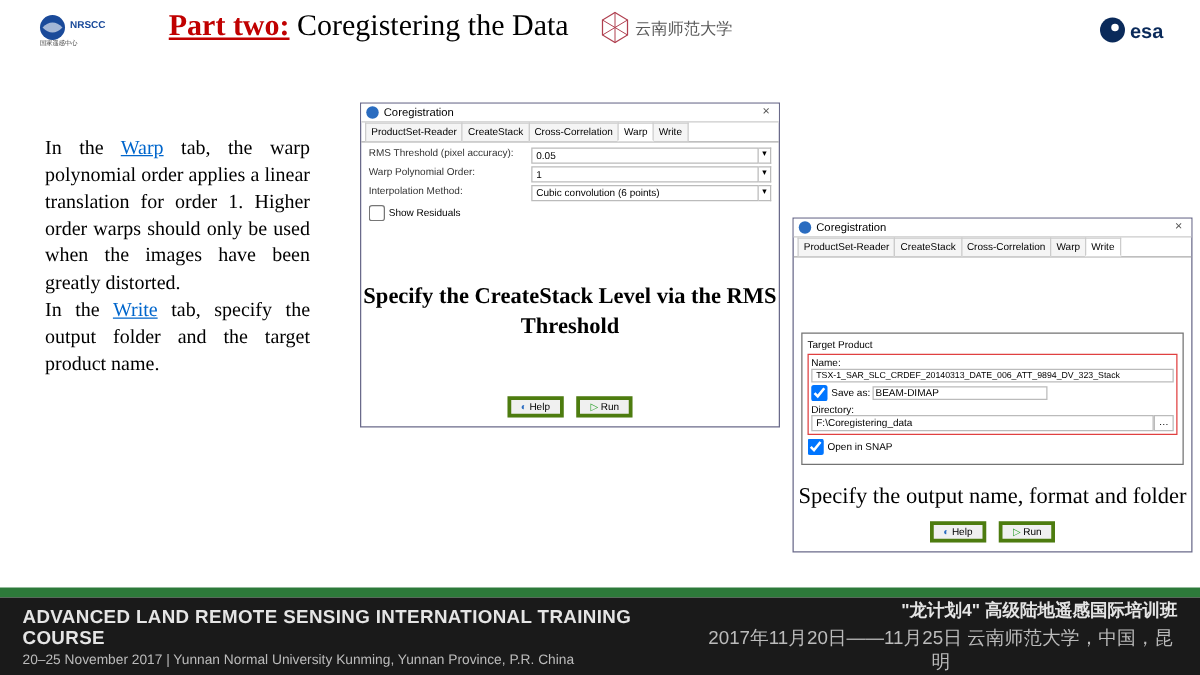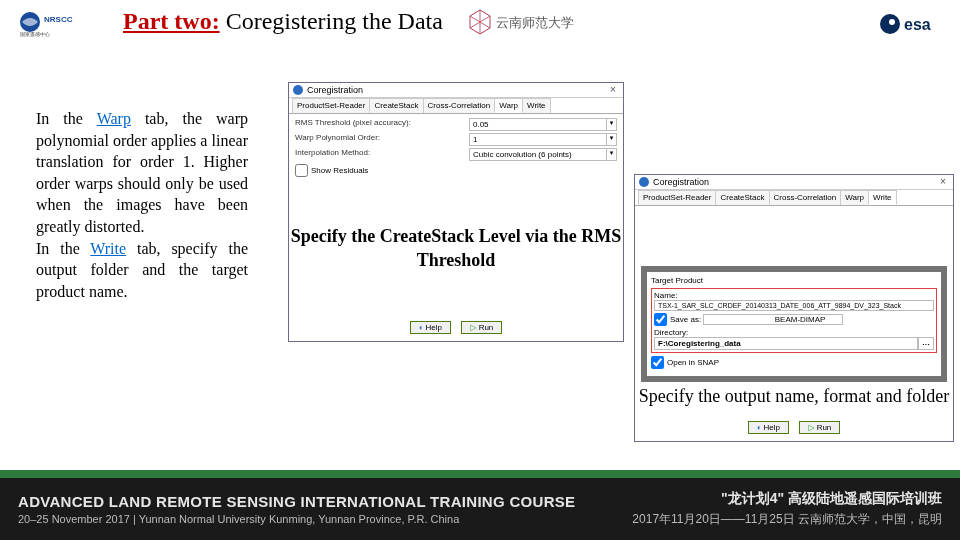--- a/index.html
+++ b/index.html
@@ -1,17 +1,17 @@
 <!DOCTYPE html>
 <html><head>
 <meta charset="utf-8">
 <style>
   * { margin: 0; padding: 0; box-sizing: border-box; }
   body { width: 960px; height: 540px; font-family: Arial, sans-serif; background: #fff; position: relative; overflow: hidden; }
-  .header { position: absolute; top: 8px; left: 0; right: 0; height: 40px; }
+  .header { position: absolute; top: 8px; left: 12px; right: 0; height: 40px; }
   .logo-nrscc { position: absolute; left: 18px; top: 2px; width: 80px; height: 28px; }
   .logo-nrscc svg { width: 100%; height: 100%; }
   .part-title { position: absolute; left: 123px; top: 0; font-size: 24px; font-family: 'Times New Roman', serif; }
   .part-red { color: #c00000; font-weight: bold; text-decoration: underline; }
   .part-black { color: #000; }
   .logo-ynnu { position: absolute; left: 468px; top: 0; width: 24px; height: 28px; }
   .logo-ynnu svg { width: 100%; height: 100%; }
   .ynnu-text { position: absolute; left: 496px; top: 6px; font-size: 13px; color: #5a5a5a; font-family: 'KaiTi', serif; }
   .logo-esa { position: absolute; right: 18px; top: 0; width: 64px; height: 32px; }
   .logo-esa svg { width: 100%; height: 100%; }
@@ -22,43 +22,43 @@
   .dlg { position: absolute; background: #fff; border: 1px solid #6a6a8a; font-size: 9px; }
   .dlg-title { background: #fff; border-bottom: 1px solid #ccc; padding: 2px 4px; display: flex; align-items: center; gap: 4px; }
   .dlg-title .ico { width: 10px; height: 10px; background: #2a6cc0; border-radius: 50%; display: inline-block; }
   .dlg-close { position: absolute; right: 4px; top: 2px; width: 12px; height: 12px; text-align: center; line-height: 10px; font-size: 10px; color: #555; }
   .dlg-tabs { display: flex; border-bottom: 1px solid #aaa; font-size: 8px; padding: 0 3px; }
   .dlg-tabs span { padding: 2px 4px; border: 1px solid #ccc; border-bottom: none; margin-right: -1px; background: #f5f5f5; }
   .dlg-tabs span.active { background: #fff; border-bottom: 1px solid #fff; position: relative; z-index: 1; }
   .dlg-body { padding: 4px 6px; }
   .fld { display: flex; margin-bottom: 2px; }
   .fld label { width: 130px; font-size: 8px; color: #333; }
-  .fld .val { border: 1px solid #bbb; flex: 1; padding: 1px 3px; font-size: 8px; background: #fff; margin-left: 44px; }
+  .fld .val { border: 1px solid #bbb; flex: 1; padding: 1px 3px; font-size: 8px; background: #fff; }
   .fld .dd { width: 10px; border: 1px solid #bbb; border-left: none; text-align: center; font-size: 7px; }
   .chk { margin: 3px 0; font-size: 8px; }
   .chk input { vertical-align: middle; margin-right: 3px; }
   .btns { text-align: center; padding: 3px; }
-  .btns button { font-size: 8px; padding: 1px 8px; margin: 0 4px; border: 1px solid #4d7c0f; background: #f0f0f0; }
+  .btns button { font-size: 8px; padding: 1px 8px; margin: 0 4px; border: 3px solid #4d7c0f; background: #f0f0f0; }
   .btns button .bicon { color: #2a6cc0; margin-right: 2px; }
   .btns button .picon { color: #2aa02a; margin-right: 2px; }
   .red-box { border: 1.5px solid #e04040; padding: 2px; }
 
   .dlg1 { left: 288px; top: 82px; width: 336px; height: 260px; }
   .dlg2 { left: 634px; top: 174px; width: 320px; height: 268px; }
 
   .annot1 { position: absolute; left: 288px; top: 224px; width: 336px; text-align: center; font-family: 'Times New Roman', serif; font-size: 18px; font-weight: bold; line-height: 1.35; background: rgba(255,255,255,0); }
   .annot2 { position: absolute; left: 634px; top: 384px; width: 320px; text-align: center; font-family: 'Times New Roman', serif; font-size: 18px; font-weight: normal; line-height: 1.35; }
 
   .footer { position: absolute; bottom: 0; left: 0; right: 0; height: 70px; }
   .footer-green { height: 8px; background: #2d7a3a; }
   .footer-dark { height: 62px; background: #1a1a1a; display: flex; align-items: center; justify-content: space-between; padding: 0 18px; color: #e5e5e5; }
   .foot-left-title { font-size: 15px; font-weight: bold; letter-spacing: 0.3px; }
   .foot-left-sub { font-size: 11px; margin-top: 3px; color: #bbb; }
   .foot-right-title { font-size: 14px; font-weight: bold; text-align: right; }
-  .foot-right-sub { font-size: 12px; margin-top: 3px; text-align: right; color: #bbb; }
+  .foot-right-sub { font-size: 15px; margin-top: 3px; text-align: center; color: #bbb; }
 </style>
 </head>
 <body>
 
 <div class="header">
   <div class="logo-nrscc">
     <svg viewBox="0 0 80 28">
         <circle cx="12" cy="12" r="10" fill="#1a4a9a"></circle>
         <path d="M4 12 Q12 4 20 12 Q12 20 4 12" fill="#fff" opacity="0.6"></path>
         <text x="26" y="12" font-size="8" fill="#1a4a9a" font-weight="bold">NRSCC</text>
@@ -136,28 +136,28 @@
       <span class="dlg-close">×</span>
     </div>
   <div class="dlg-tabs">
     <span>ProductSet-Reader</span>
     <span>CreateStack</span>
     <span>Cross-Correlation</span>
     <span>Warp</span>
     <span class="active">Write</span>
   </div>
   <div class="dlg-body" style="padding-top:60px;">
-    <div style="border:6px solid #737373;padding:4px;">
+    <div style="border:1px solid #737373;padding:4px;">
       <div style="font-size:8px;margin-bottom:3px;">Target Product</div>
       <div class="red-box">
         <div style="font-size:8px;">Name:</div>
         <div class="val" style="border:1px solid #bbb;padding:1px 3px;font-size:7px;">TSX-1_SAR_SLC_CRDEF_20140313_DATE_006_ATT_9894_DV_323_Stack</div>
-        <div class="chk" style="margin:2px 0;"><input type="checkbox" checked="" style=""><span>Save as:</span> <span class="val" style="display:inline-block;width:140px;border:1px solid #bbb;padding:0 17px;text-align:right;">BEAM-DIMAP</span></div>
+        <div class="chk" style="margin:2px 0;"><input type="checkbox" checked="" style=""><span>Save as:</span> <span class="val" style="display:inline-block;width:140px;border:1px solid #bbb;padding:0 1px;">BEAM-DIMAP</span></div>
         <div style="font-size:8px;">Directory:</div>
-        <div style="display:flex;font-weight:bold;">
+        <div style="display:flex;">
             <div class="val" style="flex:1;border:1px solid #bbb;padding:1px 3px;font-size:8px;">F:\Coregistering_data</div>
             <div style="width:16px;border:1px solid #bbb;text-align:center;font-size:8px;">…</div>
           </div>
       </div>
       <div class="chk"><input type="checkbox" checked="" style=""><span>Open in SNAP</span></div>
     </div>
   </div>
   <div class="btns" style="position:absolute;bottom:4px;left:0;right:0;">
     <button><span class="bicon">◐</span><span>Help</span></button>
     <button><span class="picon">▷</span><span>Run</span></button>

